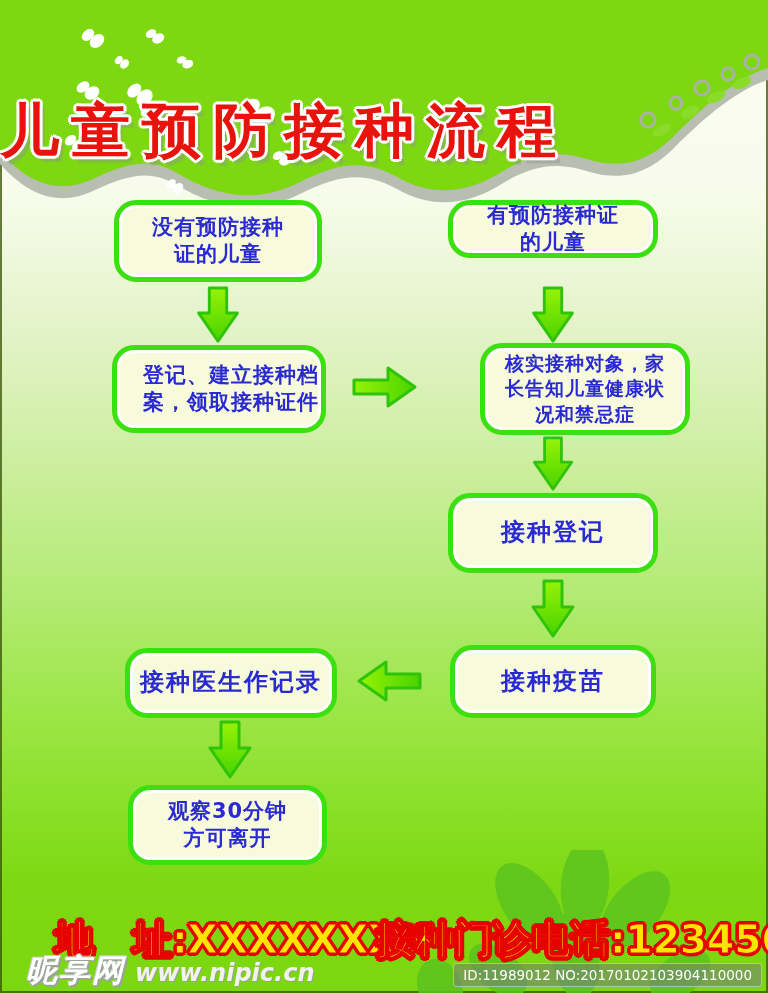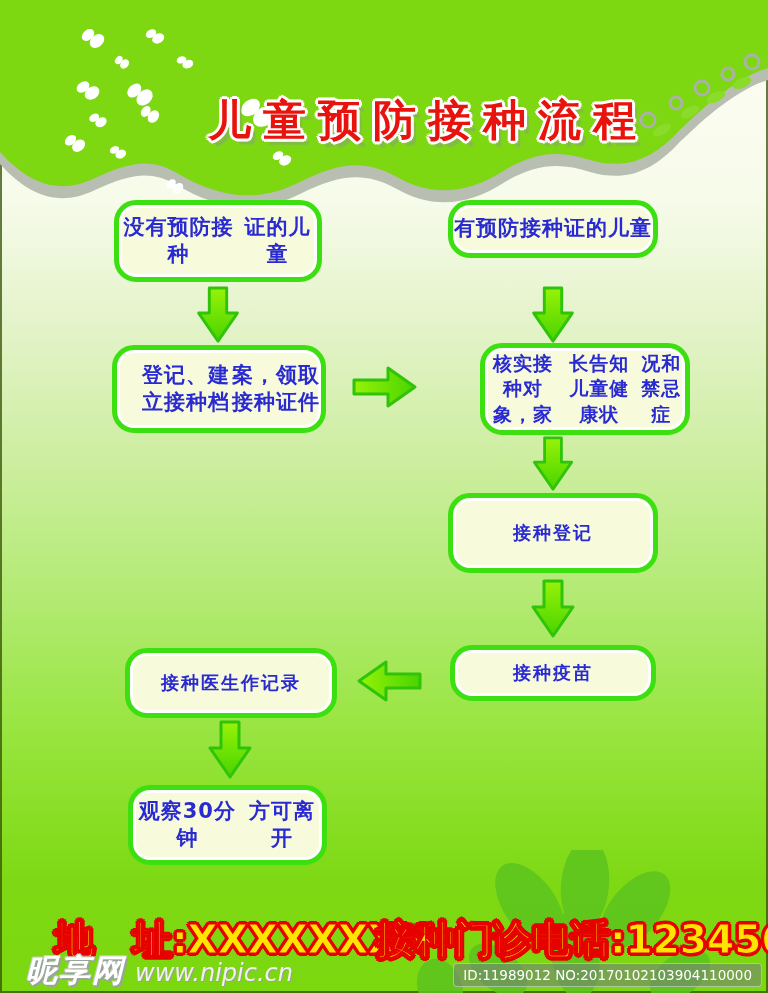--- a/index.html
+++ b/index.html
@@ -10,60 +10,60 @@
       #fdfdf4 0px,#f7fbea 200px,#e3f3c8 330px,#cdeea0 460px,
       #b2ea72 600px,#9ce647 710px,#8adf27 810px,#7ed914 880px,#7bd70e 993px);
     box-shadow:inset 0 0 0 2px rgba(52,80,4,.75);
   }
   svg{display:block}
   .abs{position:absolute;}
 
   
   .header-svg{left:0;top:0;}
   .title{
-    left:0;top:92px;width:648px;text-align:right;
-    font-size:43px;font-weight:bold;letter-spacing:12px;
+    left:0;top:92px;width:648px;text-align:left;
+    font-size:59px;font-weight:bold;letter-spacing:12px;
     color:#e8130c;white-space:nowrap;
     text-shadow:
       -3px 0 0 #fff,3px 0 0 #fff,0 -3px 0 #fff,0 3px 0 #fff,
       -2px -2px 0 #fff,2px -2px 0 #fff,-2px 2px 0 #fff,2px 2px 0 #fff,
       5px 6px 1px rgba(140,150,140,.45);
   }
 
   
   .node{
     position:absolute;box-sizing:border-box;
     background:#f7fbdc;border:5px solid #3ce010;border-radius:22px;
     box-shadow:inset 0 0 0 3px #ffffff;
-    display:flex;flex-direction:row;justify-content:center;align-items:center;
+    display:flex;flex-direction:column;justify-content:center;align-items:center;
     color:#2a2ad2;font-weight:bold;text-align:center;
   }
   .node .line{line-height:1.3;letter-spacing:1px;}
   .f21 .line{font-size:21px;}
   .f19 .line{font-size:19px;line-height:1.32;}
-  .f22 .line{font-size:18px;letter-spacing:2px;}
+  .f22 .line{font-size:24px;letter-spacing:2px;}
 
   
   .footer-text{
     position:absolute;font-weight:bold;font-size:39px;white-space:nowrap;
     color:#ffe400;-webkit-text-stroke:1px #e60000;
     text-shadow:
       -3px 0 0 #e60000,3px 0 0 #e60000,0 -3px 0 #e60000,0 3px 0 #e60000,
       -2px -2px 0 #e60000,2px -2px 0 #e60000,-2px 2px 0 #e60000,2px 2px 0 #e60000;
   }
   .watermark{
     position:absolute;left:26px;top:950px;display:flex;align-items:baseline;gap:10px;
   }
   .wm-logo{
     font-size:31px;font-weight:bold;font-style:italic;color:#ffffff;
     text-shadow:2px 2px 0 #9aa49a,-1px -1px 0 #c8cfc6,1px -1px 0 #c8cfc6,-1px 1px 0 #9aa49a;
     letter-spacing:2px;
   }
   .wm-url{
-    font-size:24px;font-weight:normal;font-style:italic;color:#f2f2ee;
+    font-size:24px;font-weight:bold;font-style:italic;color:#f2f2ee;
     text-shadow:1px 1px 0 #99a197;
   }
   .id-badge{
     position:absolute;right:6px;top:963px;
     background:rgba(116,132,116,.62);border:1px solid rgba(220,228,220,.55);
     border-radius:4px;padding:3px 9px;color:#fff;font-size:13.5px;white-space:nowrap;
   }
 </style>
 </head>
 <body>
@@ -207,21 +207,21 @@
   <div class="node f19" style="left:448px;top:343px;width:210px;height:92px;margin-left:32px;">
     <div class="line">核实接种对象，家</div>
     <div class="line">长告知儿童健康状</div>
     <div class="line">况和禁忌症</div>
   </div>
 
   <div class="node f22" style="left:448px;top:493px;width:210px;height:80px;">
     <div class="line">接种登记</div>
   </div>
 
-  <div class="node f22" style="left:450px;top:645px;width:206px;height:56px;">
+  <div class="node f22" style="left:450px;top:645px;width:206px;height:73px;">
     <div class="line">接种疫苗</div>
   </div>
 
   <div class="node f22" style="left:125px;top:648px;width:212px;height:70px;">
     <div class="line">接种医生作记录</div>
   </div>
 
   <div class="node f21" style="left:128px;top:785px;width:199px;height:80px;">
     <div class="line">观察30分钟</div>
     <div class="line">方可离开</div>

